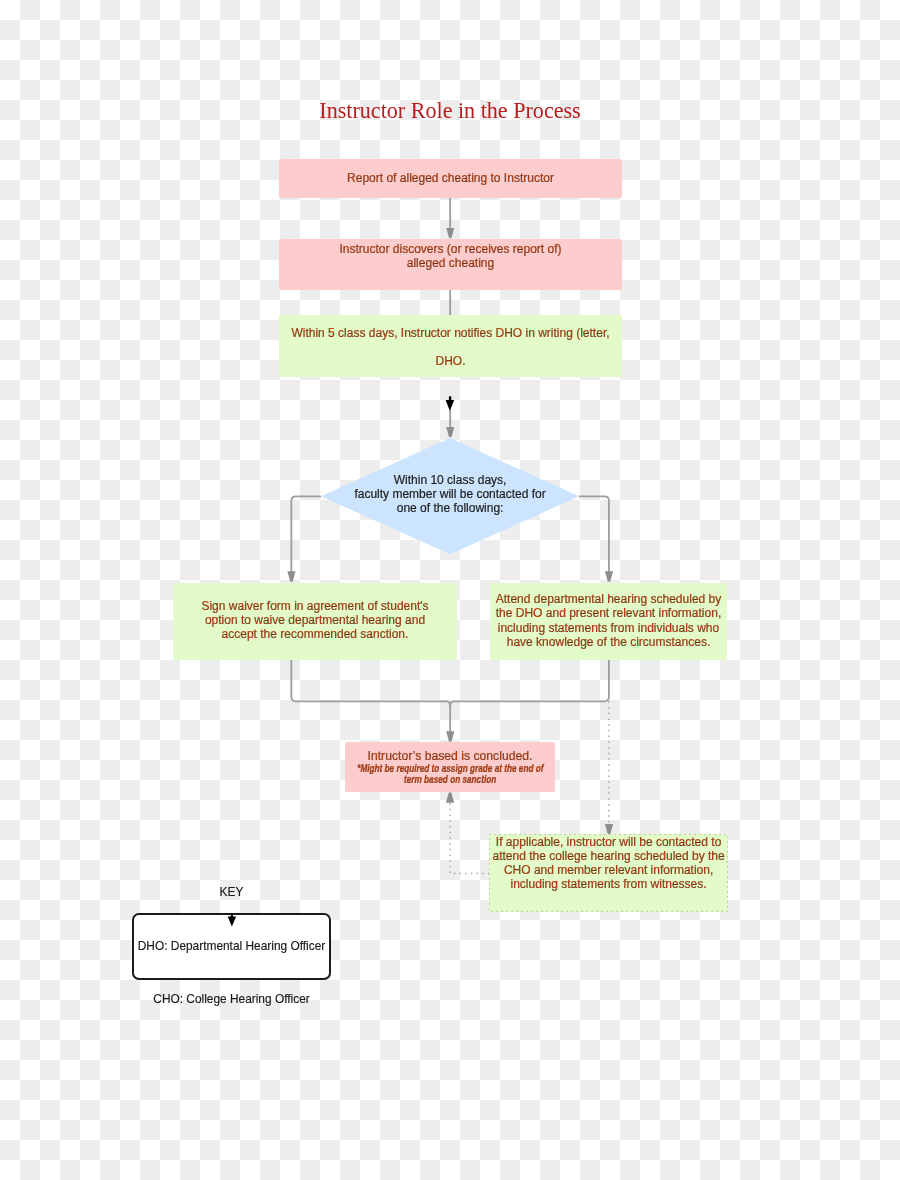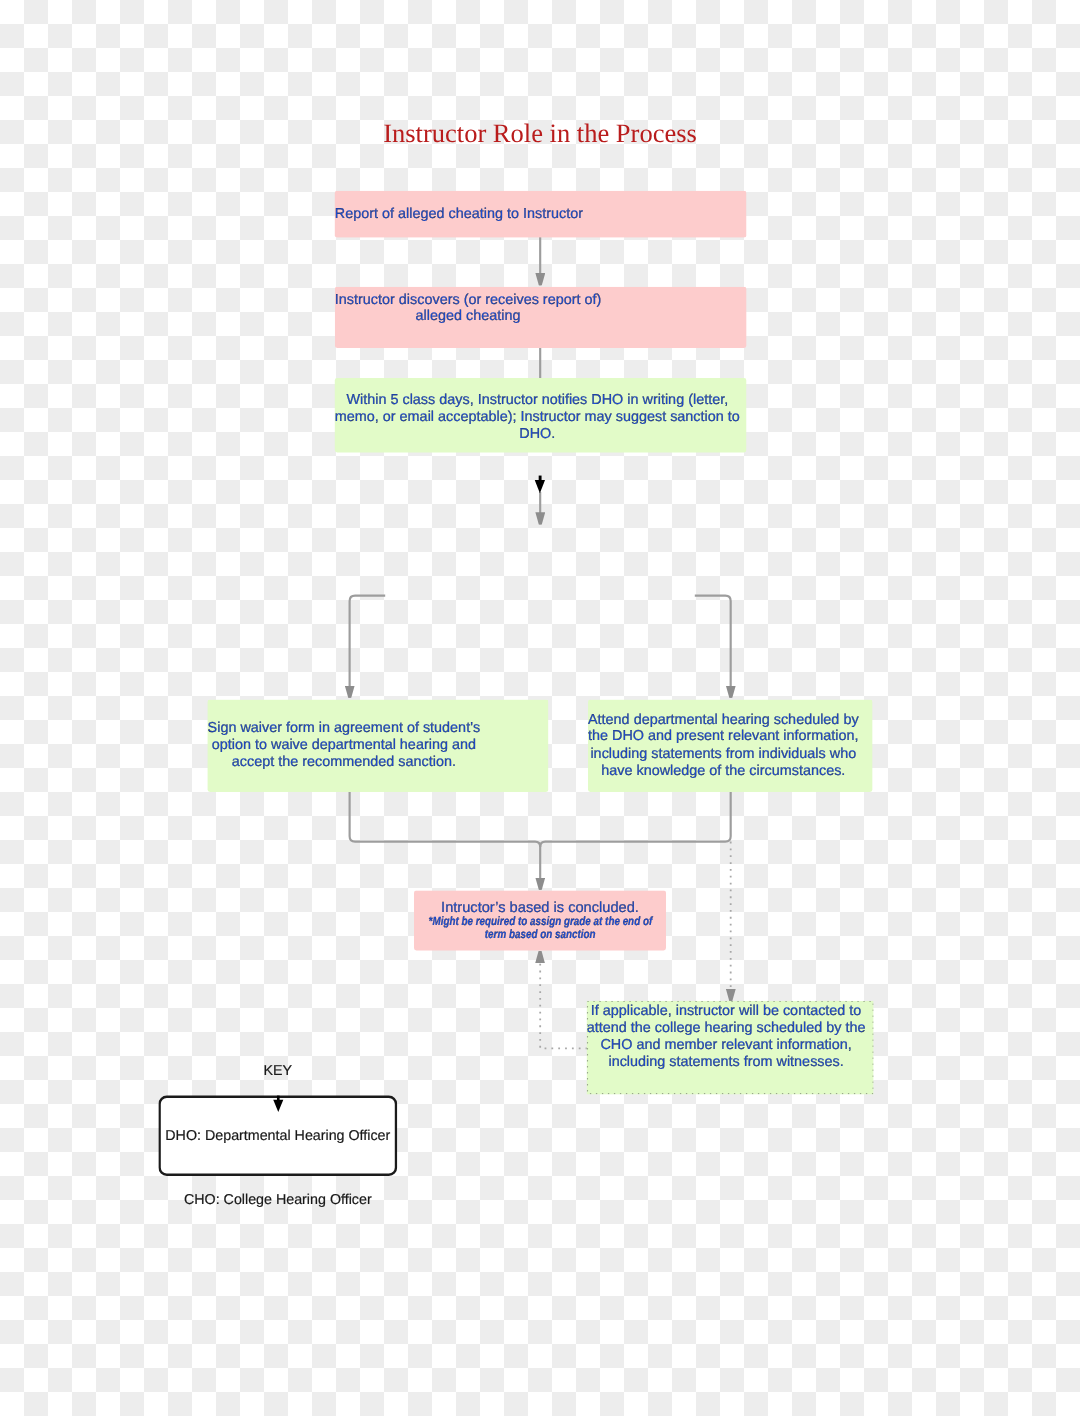--- a/index.html
+++ b/index.html
@@ -20,22 +20,22 @@
   #edges{position:absolute;left:0;top:0;pointer-events:none;}
 
   .title{
     position:absolute;left:0;top:100px;width:900px;text-align:center;
     font-family:"Liberation Serif", serif;
     font-size:22.1px;line-height:22px;color:#b91c1c;
   }
 
   .node{
     position:absolute;box-sizing:border-box;
-    display:flex;align-items:center;
-    text-align:center;color:#1d4ed8;
+    display:flex;align-items:center;justify-content:center;
+    text-align:center;color:#c2410c;
     font-size:12px;line-height:14.1px;
     -webkit-text-stroke:0.18px #1a1a1a;
     border-radius:2px;
   }
   .pink{background:#FDCCCC;}
   .green{background:#E2FBC8;}
   .dashed{background:#E2FBC8;border-radius:0;}
   .dashed .dotborder{position:absolute;left:0;top:0;width:100%;height:100%;pointer-events:none;}
 
   .diamond-wrap{position:absolute;}
@@ -116,25 +116,37 @@
   <div class="node pink" style="left:279px;top:239px;width:343px;height:50.8px;padding-bottom:17px;">
     <div>
       <span>Instructor discovers (or receives report of)</span><br>
       <span>alleged cheating</span>
     </div>
   </div>
 
   <div class="node green" style="left:279px;top:315px;width:343px;height:62px;padding-top:2px;">
     <div>
       <span>Within 5 class days, Instructor notifies DHO in writing (letter,</span><br>
-      <span>memo, or email acceptable); Instructor may suggest sanction to</span><br>
+      <br>
       <span>DHO.</span>
     </div>
   </div>
 
+  <div class="diamond-wrap" style="left:320.9px;top:437.5px;width:258.2px;height:116.3px;">
+    <svg width="259" height="117" style="position:absolute;left:0;top:0;">
+      <polygon points="129.1,0 258.2,58.15 129.1,116.3 0,58.15" fill="#CCE4FE"></polygon>
+    </svg>
+    <div class="diamond-label">
+      <div>
+        <span>Within 10 class days,</span><br>
+        <span>faculty member will be contacted for</span><br>
+        <span>one of the following:</span>
+      </div>
+    </div>
+  </div>
 
   <div class="node green" style="left:173px;top:582.8px;width:284px;height:76.6px;padding-bottom:2.4px;">
     <div>
       <span>Sign waiver form in agreement of student's</span><br>
       <span>option to waive departmental hearing and</span><br>
       <span>accept the recommended sanction.</span>
     </div>
   </div>
 
   <div class="node green" style="left:490px;top:582.8px;width:237px;height:76.6px;padding-bottom:1.6px;">

